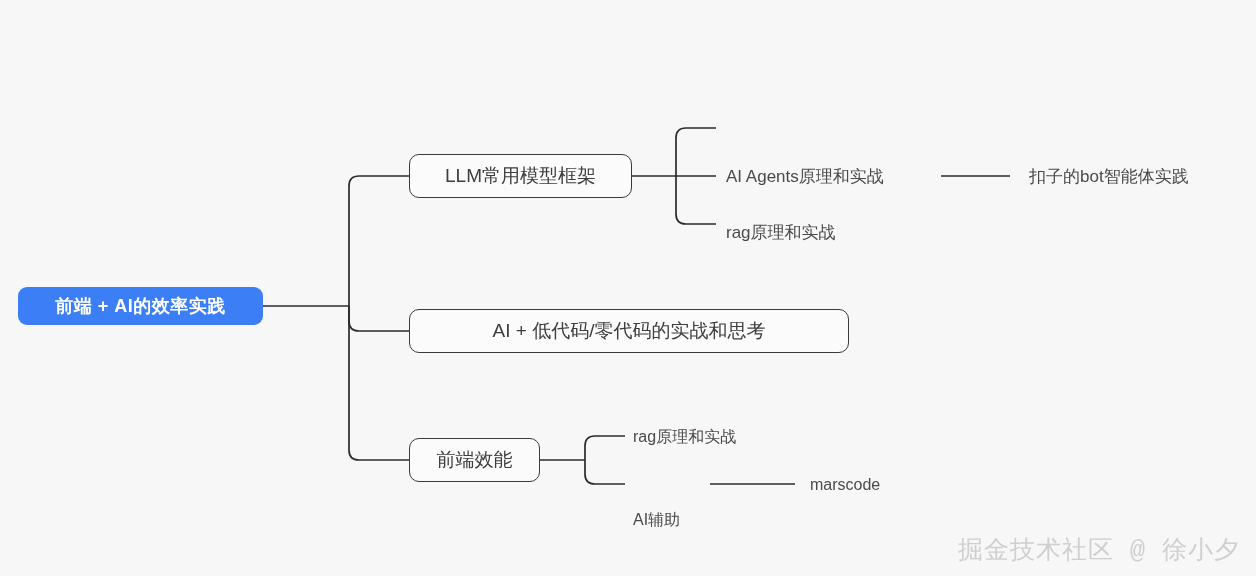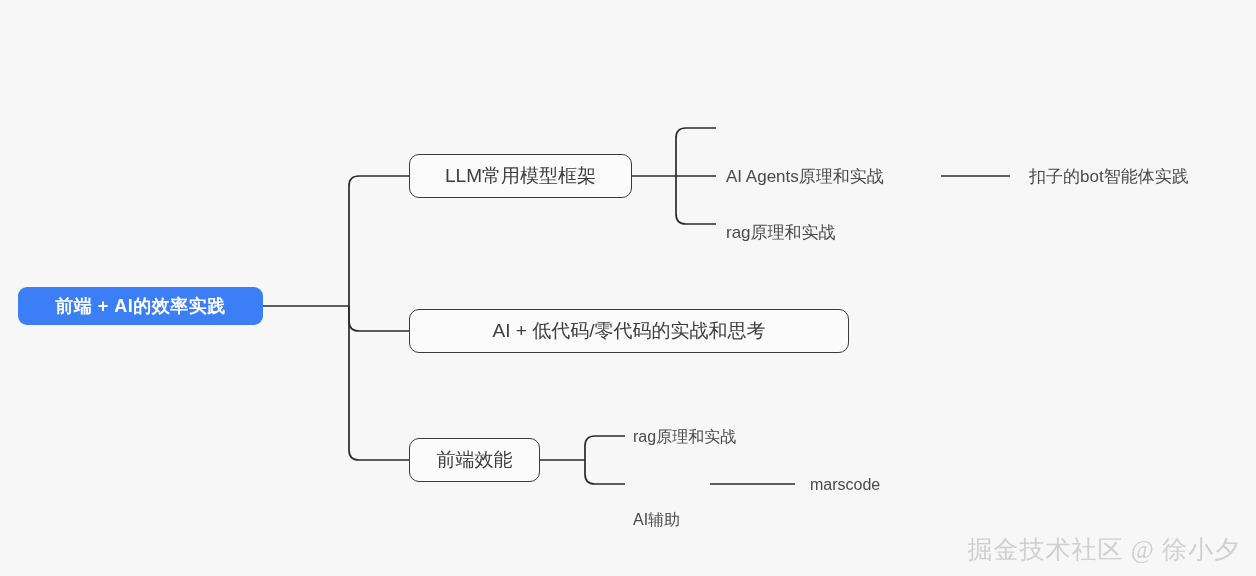--- a/index.html
+++ b/index.html
@@ -63,21 +63,21 @@
     font-size: 16px;
   }
   
   .watermark {
     position: absolute;
     right: 16px;
     bottom: 10px;
     color: #cfcfcf;
     font-size: 25px;
     letter-spacing: 1px;
-    font-family: Liberation Serif, serif;
+    font-family: Liberation Mono, monospace;
     white-space: nowrap;
   }
 </style>
 </head>
 <body>
 
 <div id="canvas">
 
   <svg id="edges" viewBox="0 0 1256 576" xmlns="http://www.w3.org/2000/svg">
     <g fill="none" stroke="#2b2b2b" stroke-width="1.7" stroke-linecap="butt" stroke-linejoin="round">

